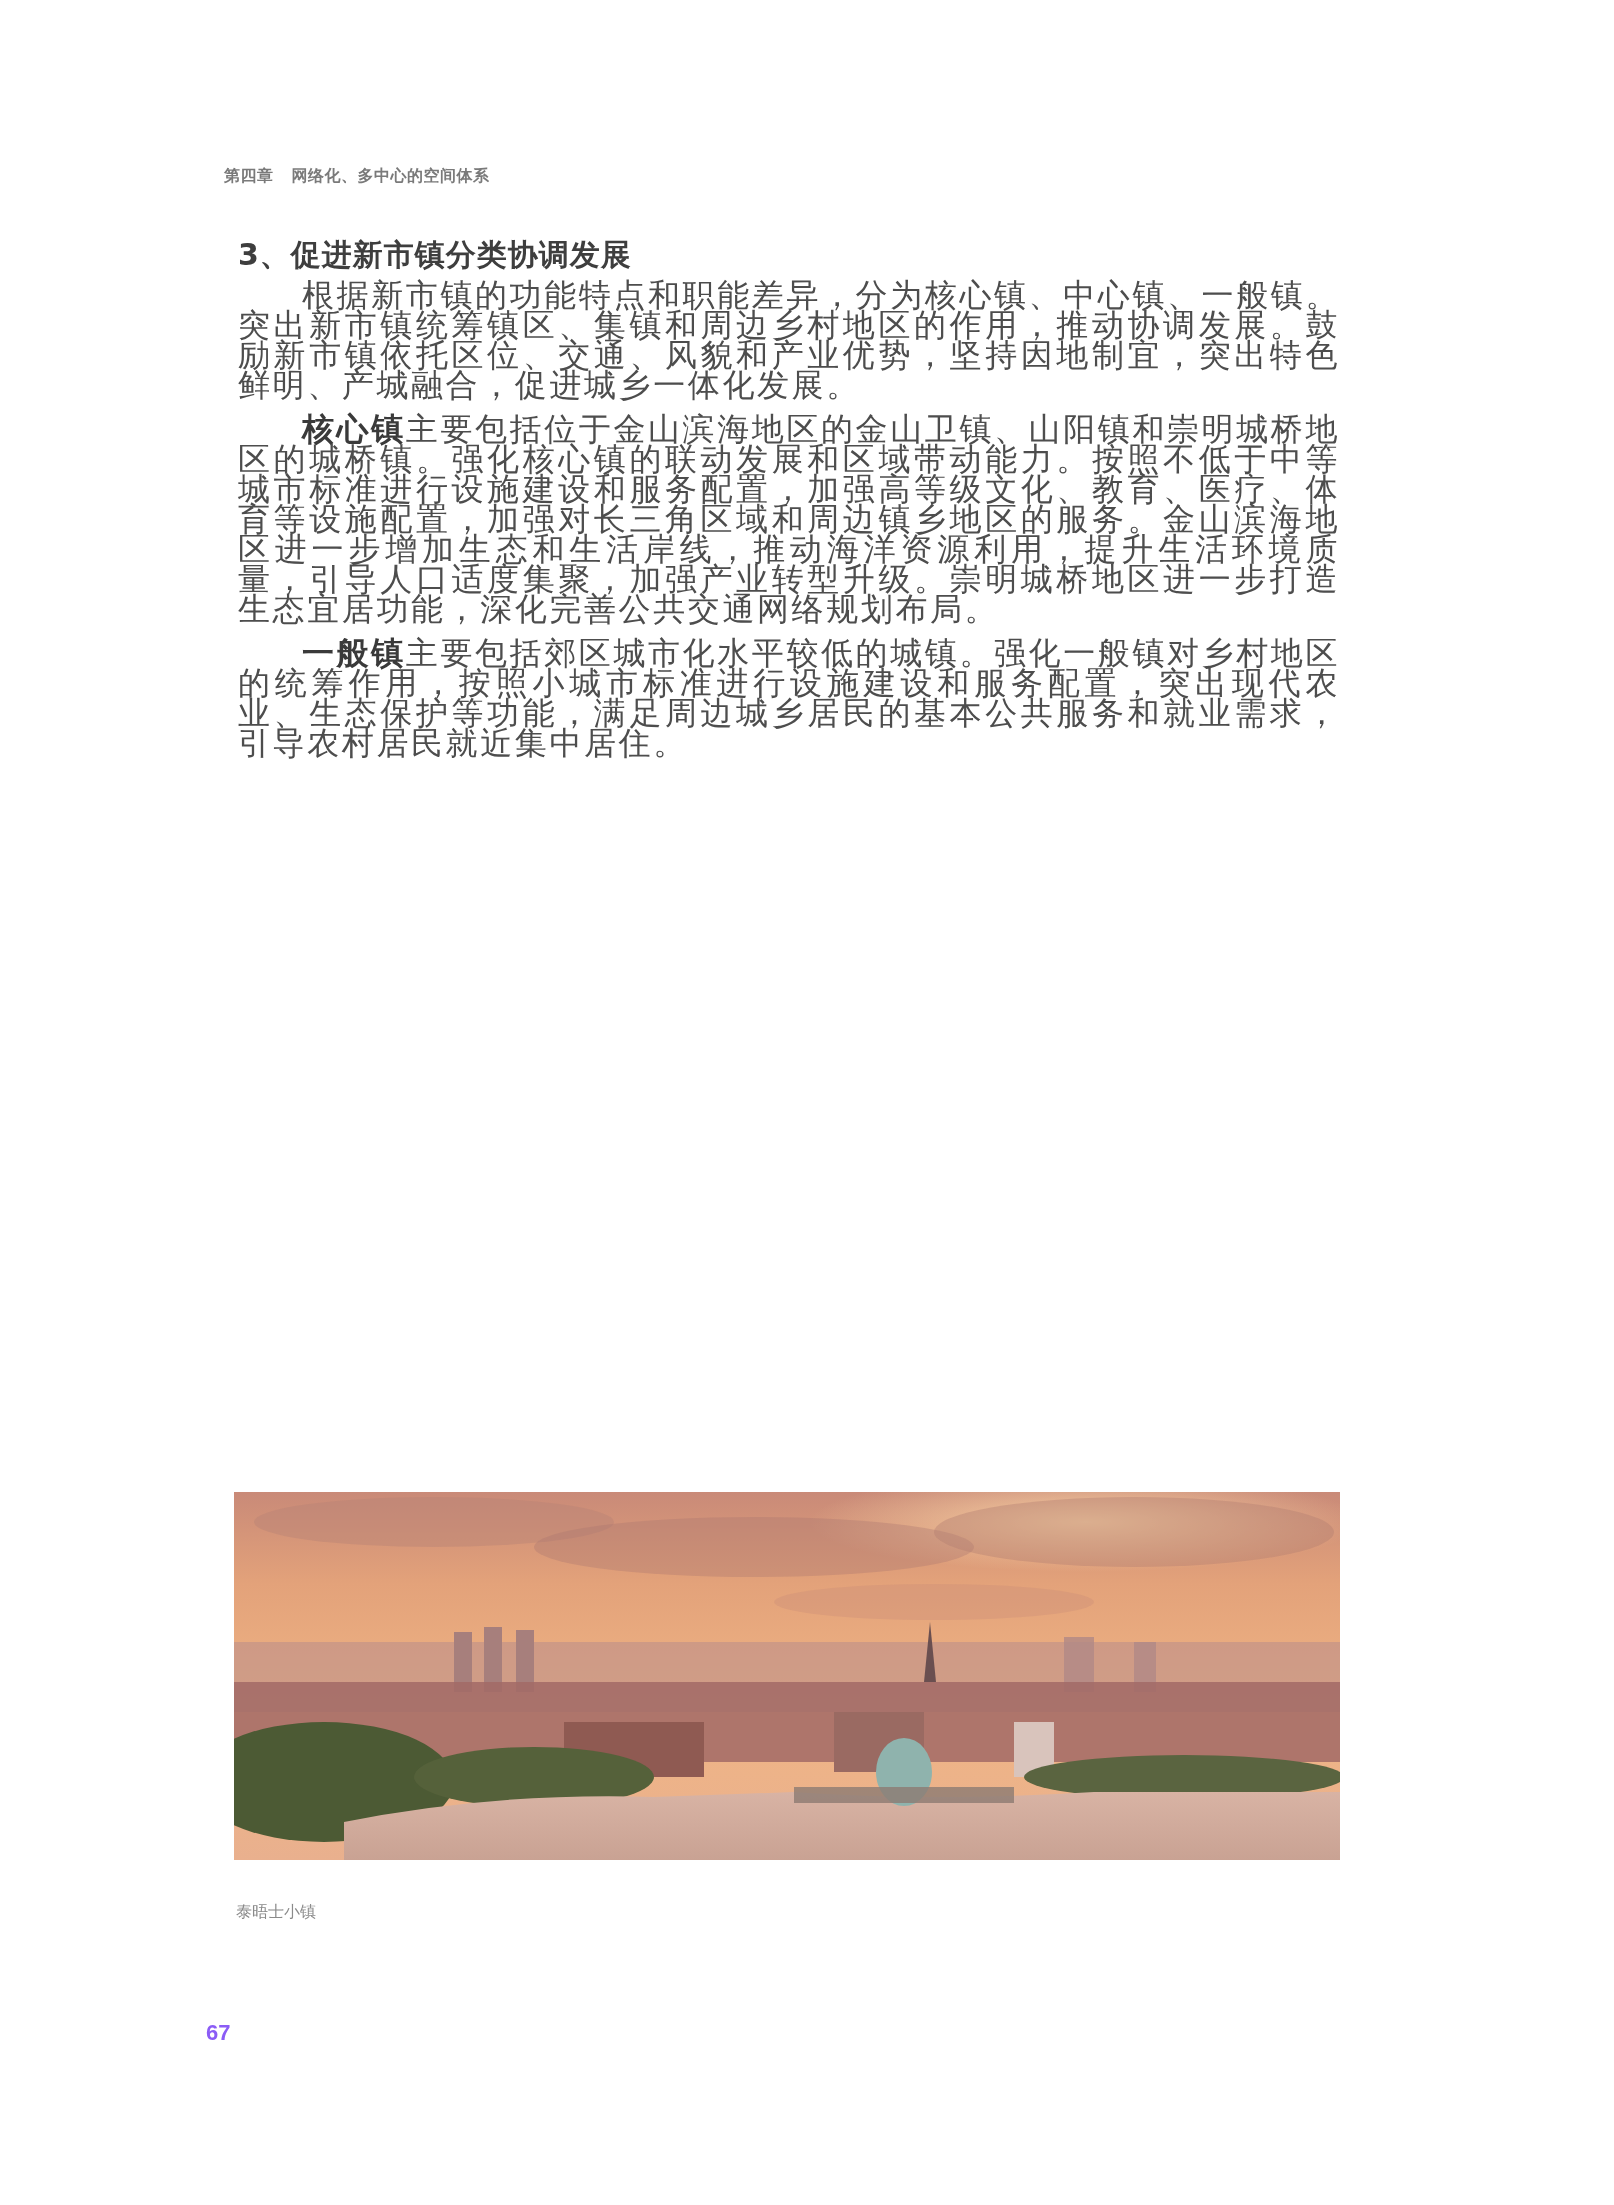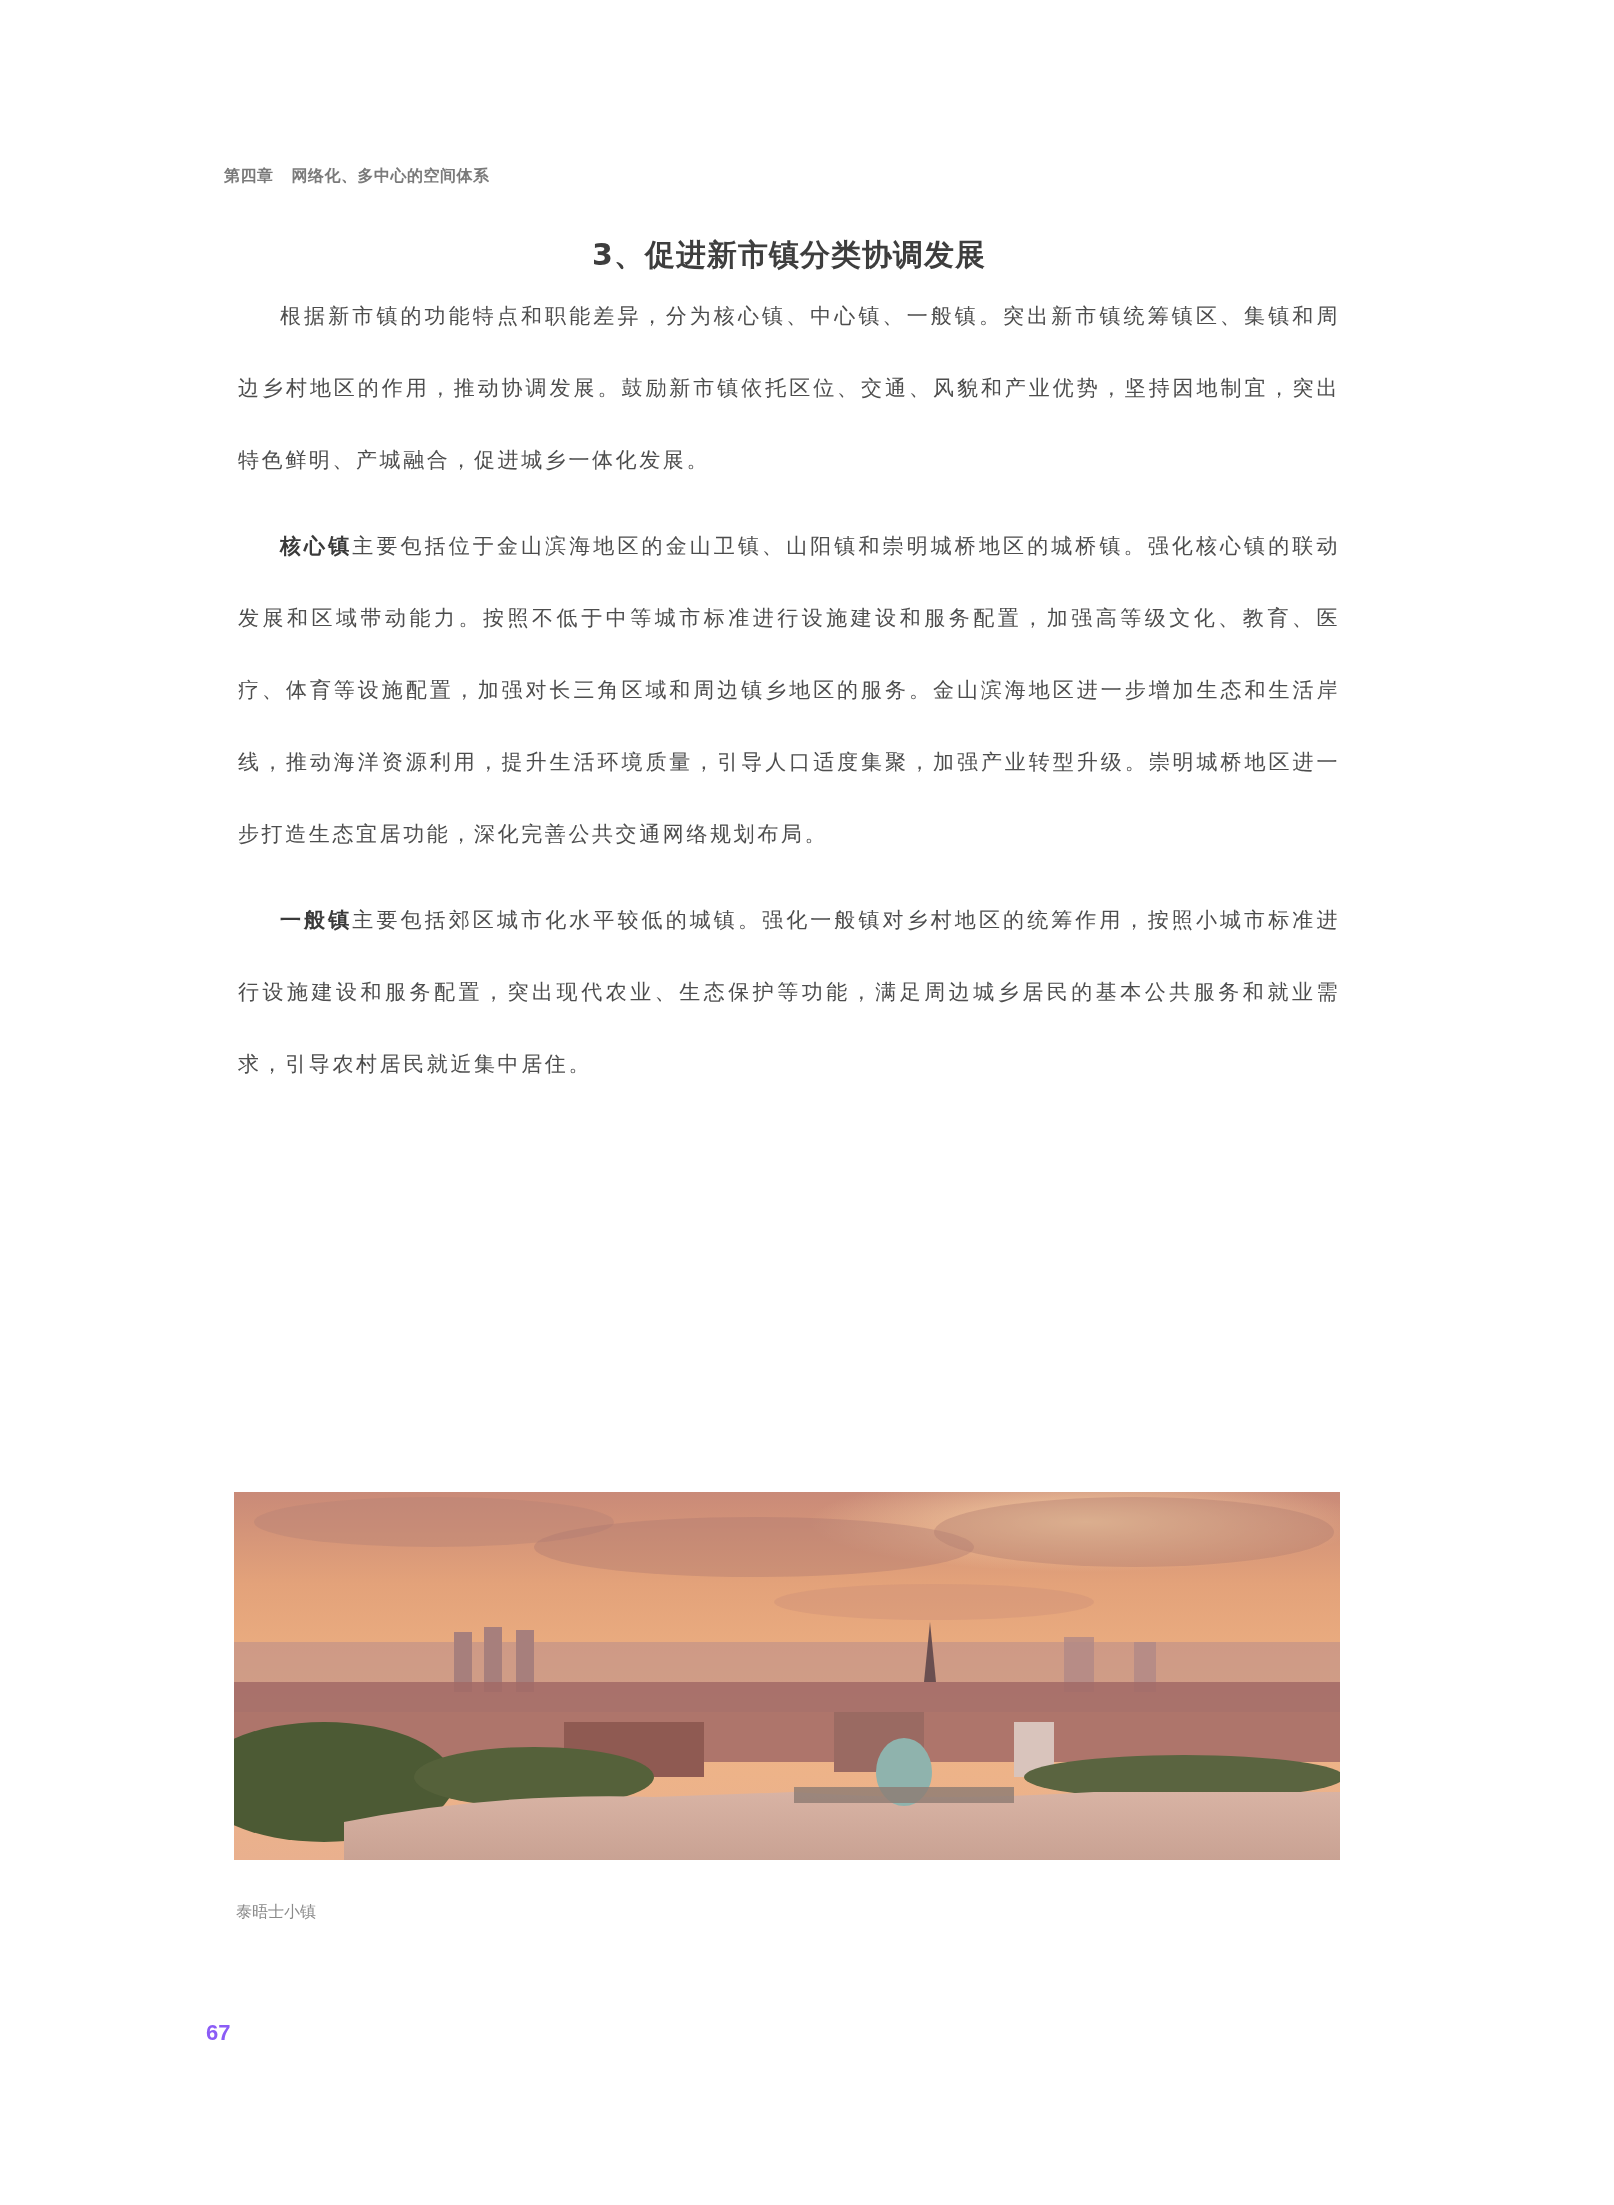--- a/index.html
+++ b/index.html
@@ -35,25 +35,24 @@
       top: 230px;
       width: 1102px;
     }
     .section-title {
       font-size: 30px;
       font-weight: bold;
       color: #3e3e3e;
       line-height: 50px;
       margin: 0;
       letter-spacing: 1px;
-      text-align: center;
     }
     .para {
-      font-size: 21px;
-      line-height: 72px;
+      font-size: 32px;
+      line-height: 30px;
       margin: 5px 0 14px 0;
       text-indent: 2em;
       text-align: justify;
       color: #4d4d4d;
       letter-spacing: 2.6px;
     }
     .para .lead {
       font-weight: bold;
       color: #3a3a3a;
     }

